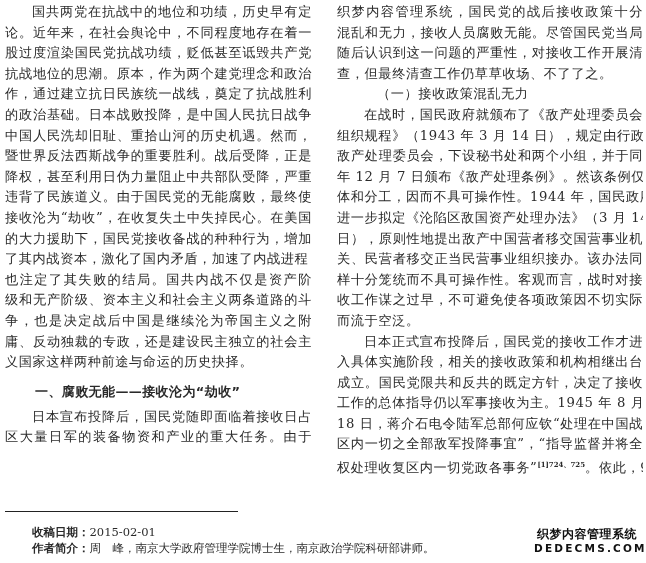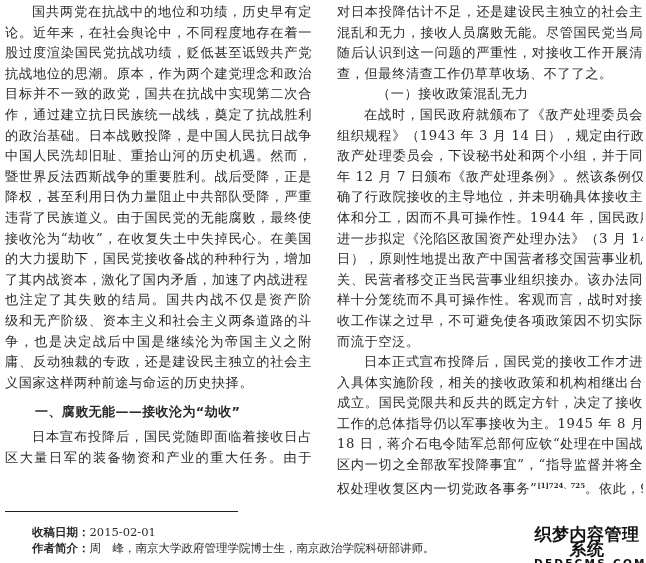--- a/index.html
+++ b/index.html
@@ -37,35 +37,34 @@
     position: absolute; left: 32px; font-size: 11.5px; line-height: 16px; white-space: nowrap;
   }
   .fn-label { font-family: "DejaVu Sans", "Liberation Sans", sans-serif; font-weight: bold; }
   .fn-1 { top: 524px; }
   .fn-2 { top: 540px; }
   .watermark {
     position: absolute; left: 534px; top: 527px; width: 106px; text-align: center;
     font-family: "DejaVu Sans", "Liberation Sans", sans-serif; font-weight: bold;
     color: #111;
   }
-  .wm-cn { font-size: 17px; line-height: 15px; letter-spacing: 0.5px; }
+  .wm-cn { font-size: 12px; line-height: 15px; letter-spacing: 0.5px; }
   .wm-en { font-size: 10.5px; line-height: 13px; letter-spacing: 2.2px; }
 </style>
 </head>
 <body>
 
 <div class="page">
 
   <div class="col col-left">
     <div>
       <span class="line indent">国共两党在抗战中的地位和功绩，历史早有定</span>
       <span class="line">论。近年来，在社会舆论中，不同程度地存在着一</span>
       <span class="line">股过度渲染国民党抗战功绩，贬低甚至诋毁共产党</span>
       <span class="line">抗战地位的思潮。原本，作为两个建党理念和政治</span>
-      <span class="line">目标并不一致的政党，国共在抗战中实现第二次合</span>
       <span class="line">作，通过建立抗日民族统一战线，奠定了抗战胜利</span>
       <span class="line">的政治基础。日本战败投降，是中国人民抗日战争</span>
       <span class="line">中国人民洗却旧耻、重拾山河的历史机遇。然而，</span>
       <span class="line">暨世界反法西斯战争的重要胜利。战后受降，正是</span>
       <span class="line">降权，甚至利用日伪力量阻止中共部队受降，严重</span>
       <span class="line">违背了民族道义。由于国民党的无能腐败，最终使</span>
       <span class="line">接收沦为“劫收”，在收复失土中失掉民心。在美国</span>
       <span class="line">的大力援助下，国民党接收备战的种种行为，增加</span>
       <span class="line">了其内战资本，激化了国内矛盾，加速了内战进程，</span>
       <span class="line">也注定了其失败的结局。国共内战不仅是资产阶</span>
@@ -76,32 +75,31 @@
     </div>
     <span class="section-heading">一、腐败无能——接收沦为“劫收”</span>
     <div>
       <span class="line indent">日本宣布投降后，国民党随即面临着接收日占</span>
       <span class="line">区大量日军的装备物资和产业的重大任务。由于</span>
     </div>
   </div>
 
   <div class="col col-right">
     <div>
-      <span class="line">对日本投降估计不足，还是建设民主独立的社会主</span>
+      <span class="line">织梦内容管理系统，国民党的战后接收政策十分</span>
       <span class="line">混乱和无力，接收人员腐败无能。尽管国民党当局</span>
       <span class="line">随后认识到这一问题的严重性，对接收工作开展清</span>
       <span class="line last">查，但最终清查工作仍草草收场、不了了之。</span>
     </div>
     <span class="line last subheading">（一）接收政策混乱无力</span>
     <div>
       <span class="line indent">在战时，国民政府就颁布了《敌产处理委员会</span>
       <span class="line">组织规程》（1943 年 3 月 14 日），规定由行政院设立</span>
       <span class="line">敌产处理委员会，下设秘书处和两个小组，并于同</span>
       <span class="line">年 12 月 7 日颁布《敌产处理条例》。然该条例仅明</span>
-      <span class="line">确了行政院接收的主导地位，并未明确具体接收主</span>
       <span class="line">体和分工，因而不具可操作性。1944 年，国民政府</span>
       <span class="line">进一步拟定《沦陷区敌国资产处理办法》（3 月 14</span>
       <span class="line">日），原则性地提出敌产中国营者移交国营事业机</span>
       <span class="line">关、民营者移交正当民营事业组织接办。该办法同</span>
       <span class="line">样十分笼统而不具可操作性。客观而言，战时对接</span>
       <span class="line">收工作谋之过早，不可避免使各项政策因不切实际</span>
       <span class="line last">而流于空泛。</span>
     </div>
     <div>
       <span class="line indent">日本正式宣布投降后，国民党的接收工作才进</span>

